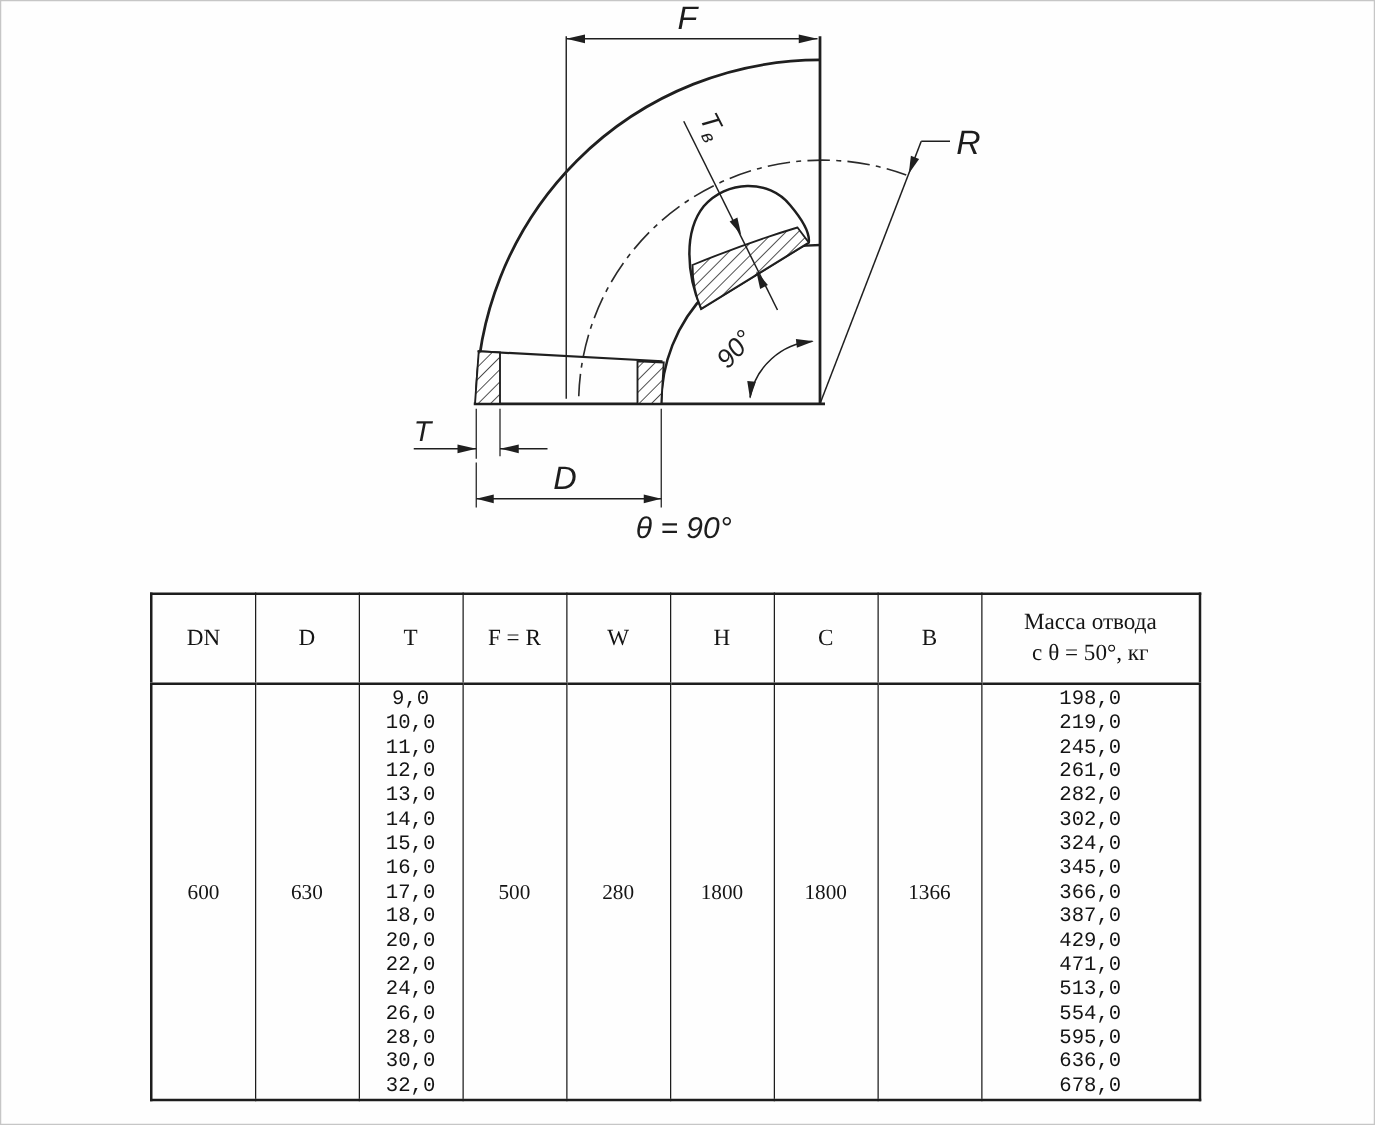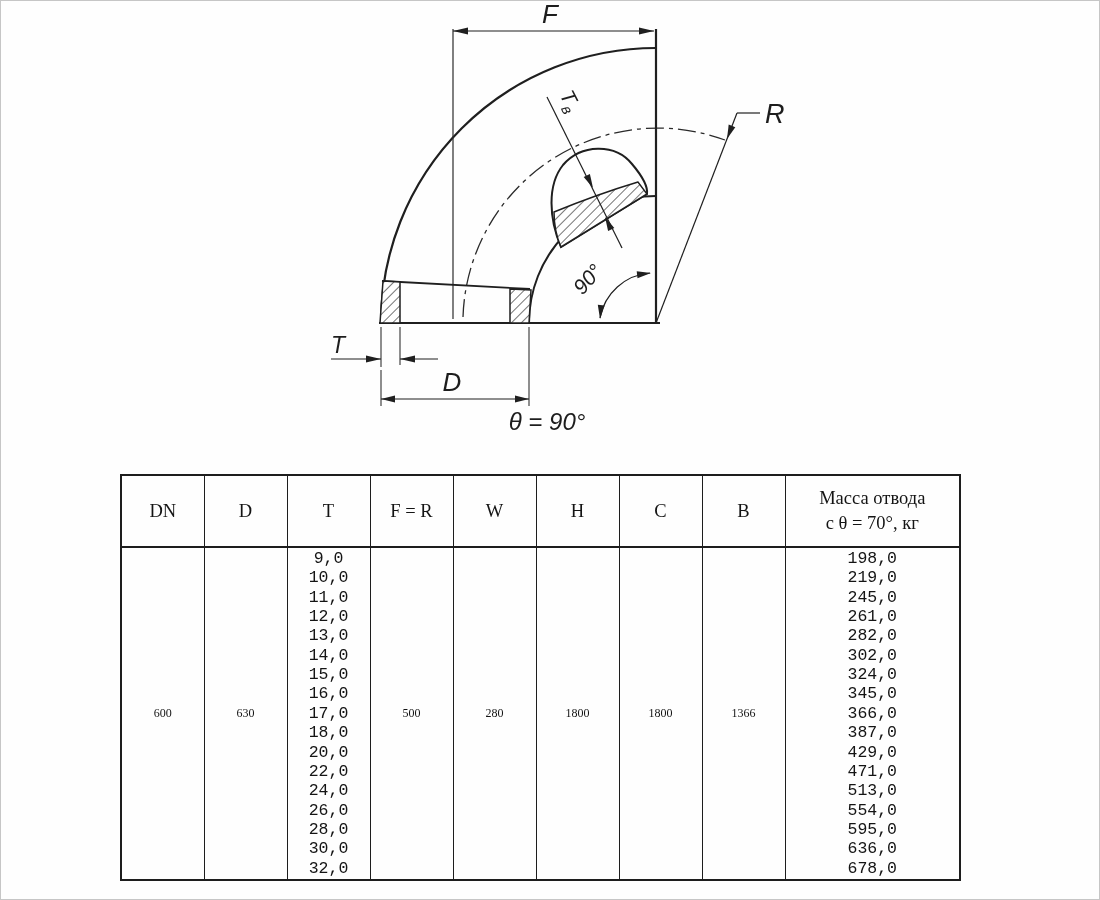--- a/index.html
+++ b/index.html
@@ -37,21 +37,21 @@
     font-size:18.5px;
     text-align:center;
     vertical-align:middle;
     padding:0;
     border-bottom-width:2px;
     line-height:25px;
     white-space:pre-line;
   }
   .spec-table td{
     height:331px;
-    font-size:12px;
+    font-size:17px;
     text-align:center;
     vertical-align:middle;
     padding:0;
   }
   .spec-table td.multi{
     font-size:16.5px;
     line-height:19.35px;
     white-space:pre-line;
     font-family:Liberation Mono, monospace;
   }
@@ -137,21 +137,21 @@
         <tr>
       <th>DN</th>
       <th>D</th>
       <th>T</th>
       <th>F = R</th>
       <th>W</th>
       <th>H</th>
       <th>C</th>
       <th>B</th>
       <th>Масса отвода
-с θ = 70°, кг</th>
+с θ = 50°, кг</th>
     </tr>
     <tr>
       <td>600</td>
       <td>630</td>
       <td class="multi">9,0
 10,0
 11,0
 12,0
 13,0
 14,0

